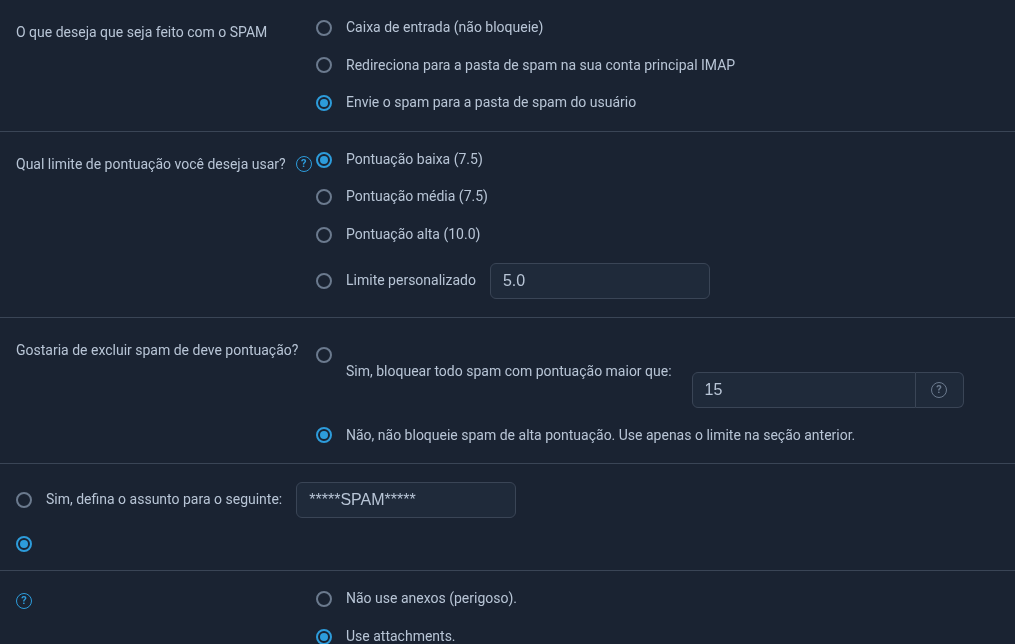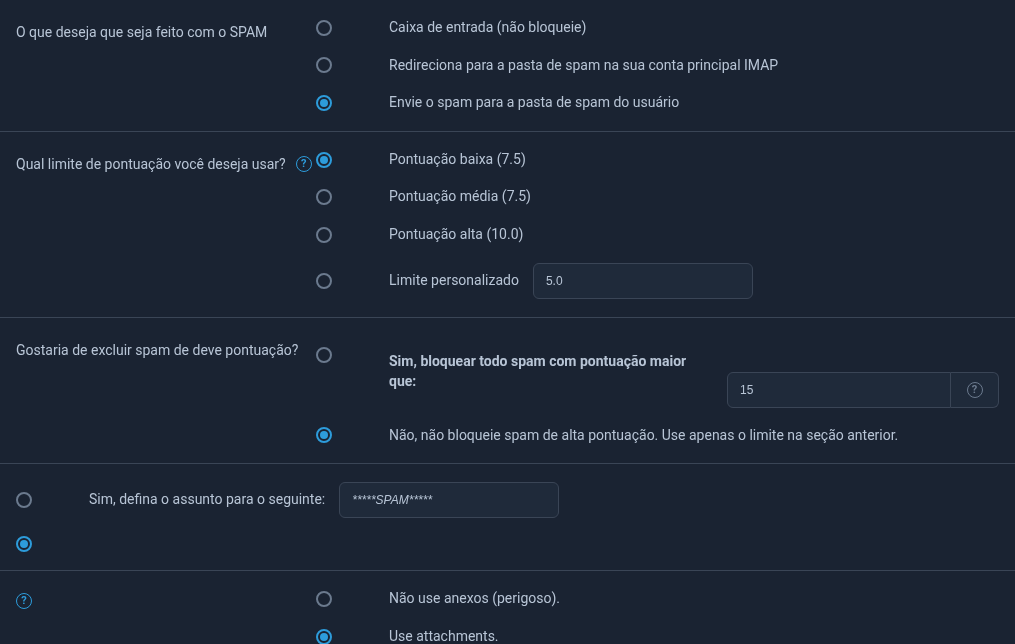--- a/index.html
+++ b/index.html
@@ -57,34 +57,33 @@
       content: "";
       width: 8px;
       height: 8px;
       background: #2d9cdb;
       border-radius: 50%;
       display: block;
     }
     .radio-label {
       cursor: pointer;
       line-height: 1.4;
-      margin-left: 43px;
     }
     .text-input {
       background: #1f2a3a;
       border: 1px solid #3a4556;
       border-radius: 6px;
       color: #b8c5d6;
       padding: 8px 12px;
-      font-size: 12px;
+      font-size: 16px;
       height: 36px;
       outline: none;
     }
     .input-small { width: 220px; }
-    .input-medium { width: 220px; font-style: italic; }
+    .input-medium { width: 220px; }
     .input-score-group {
       display: flex;
       align-items: flex-end;
       margin-top: 36px;
     }
     .input-score {
       width: 224px;
       border-top-right-radius: 0;
       border-bottom-right-radius: 0;
     }
@@ -126,21 +125,20 @@
       margin-top: 11px;
     }
     .flex-label-input {
       display: flex;
       align-items: center;
       gap: 20px;
       flex: 1;
     }
     .flex-label-input .radio-label {
       max-width: 340px;
-      font-weight: bold;
     }
   </style>
 </head>
 <body>
 
 <div class="section">
   <div class="section-label">
     <span>O que deseja que seja feito com o SPAM</span>
   </div>
   <div class="section-content">

